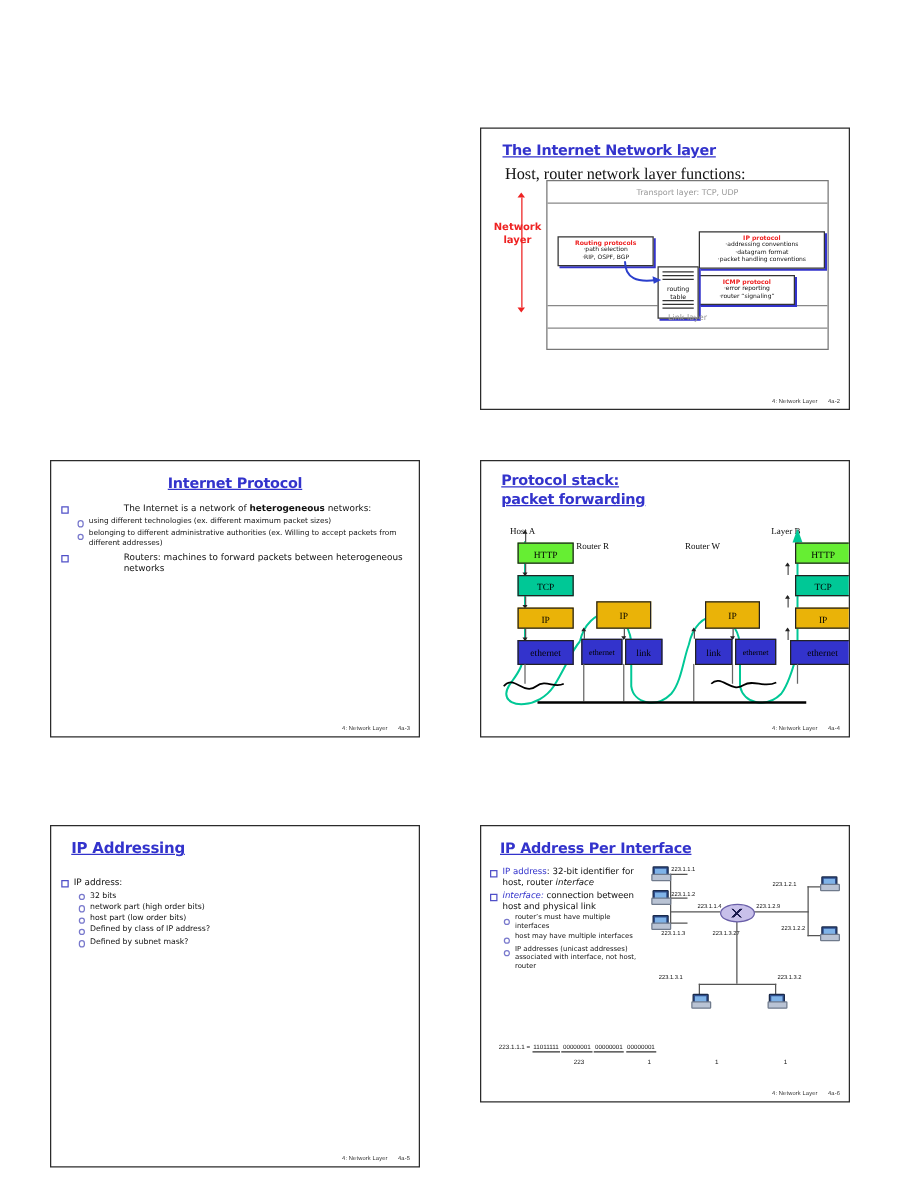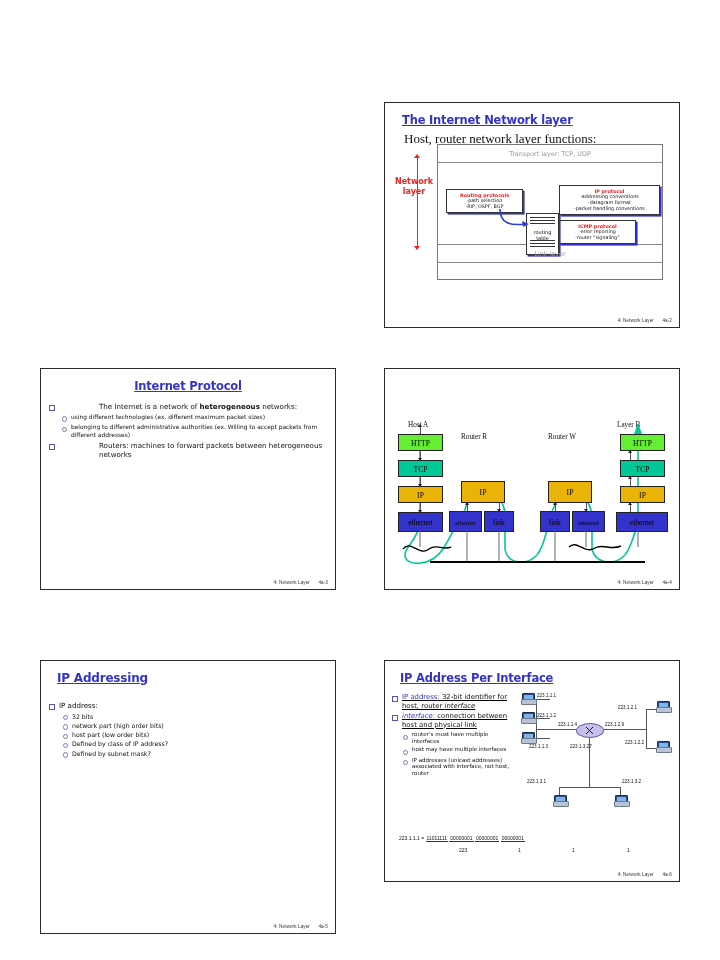--- a/index.html
+++ b/index.html
@@ -111,21 +111,21 @@
   .s3 .l1{font-size:7.1px;line-height:9.6px;margin-bottom:1.5px;gap:40px;}
   .s3 .l2{font-size:5.9px;line-height:8px;margin-left:13px;margin-bottom:1.5px;}
 
   
   .s4 .title{position:absolute;left:16px;top:8px;font-size:11.5px;line-height:15px;}
   .s4 .diagram{position:absolute;left:0;top:52px;right:0;bottom:0;}
   .nodeLbl{position:absolute;font-family:"Liberation Serif",serif;font-size:7.2px;color:#111;}
   .pb{
     position:absolute;box-sizing:border-box;border:1px solid #222;
     font-family:"Liberation Serif",serif;font-size:7.6px;color:#000;
-    text-align:center;white-space:nowrap;overflow:hidden;
+    text-align:center;white-space:nowrap;overflow:hidden;margin-left:16px;
   }
   .pb.http{background:#66ee33;}
   .pb.tcp{background:#00c896;}
   .pb.ip{background:#eab308;}
   .pb.eth{background:#3333cc;}
   .vl{position:absolute;width:1px;background:#555;}
   .vl:after{content:"";position:absolute;left:-2px;bottom:-1px;
     border-left:2.5px solid transparent;border-right:2.5px solid transparent;
     border-top:3.5px solid #222;}
   .vlu:after{content:"";position:absolute;left:-2px;top:-1px;bottom:auto;
@@ -135,21 +135,21 @@
 
   
   .s5 .title{position:absolute;left:16px;top:10px;font-size:12px;}
   .s5 .body{position:absolute;left:8px;top:40px;right:8px;}
   .s5 .l1{font-size:7.1px;line-height:9.6px;margin-bottom:1px;}
   .s5 .l2{font-size:6.2px;line-height:9.3px;margin-left:14px;}
 
   
   .s6 .title{position:absolute;left:15px;top:10px;font-size:11.5px;}
   .s6 .body{position:absolute;left:7px;top:32px;width:124px;}
-  .s6 .l1{font-size:6.9px;line-height:8.6px;margin-bottom:2px;text-decoration:underline;}
+  .s6 .l1{font-size:6.9px;line-height:8.6px;margin-bottom:2px;}
   .s6 .l2{font-size:5.5px;line-height:6.7px;margin-left:11px;margin-bottom:1.5px;}
   .it{font-style:italic;}
   .kw{color:#3333cc;}
   .s6 .net{position:absolute;left:130px;top:30px;width:162px;height:130px;}
   .ipl{position:absolute;font-size:4.6px;color:#111;white-space:nowrap;
     font-family:"Liberation Sans",sans-serif;}
   .lnk{position:absolute;background:#555;}
   .router{
     position:absolute;width:26px;height:13px;border-radius:50%;
     background:#c8c0ea;border:1px solid #6a5fa8;
@@ -256,20 +256,21 @@
         <span class="btxt">Routers: machines to forward packets between heterogeneous networks</span>
       </div>
     </div>
     <div class="footer">
       <span>4: Network Layer</span>
       <span class="num">4a-3</span>
     </div>
   </div>
 
   <div class="slide s4">
+    <div class="title">Protocol stack:<br>packet forwarding</div>
 
     <div class="diagram">
 
       <span class="nodeLbl" style="left:23px;top:0;">Host A</span>
       <span class="nodeLbl" style="left:76px;top:12px;">Router R</span>
       <span class="nodeLbl" style="left:163px;top:12px;">Router W</span>
       <span class="nodeLbl" style="left:232px;top:0;">Layer B</span>
 
       <svg style="position:absolute;left:0;top:0;" width="296" height="172">
         <path d="M35,12 L35,94 C35,120 20,124 20,134 C20,146 46,146 58,128 C68,112 72,100 79,92" fill="none" stroke="#00c896" stroke-width="1.6"></path>

